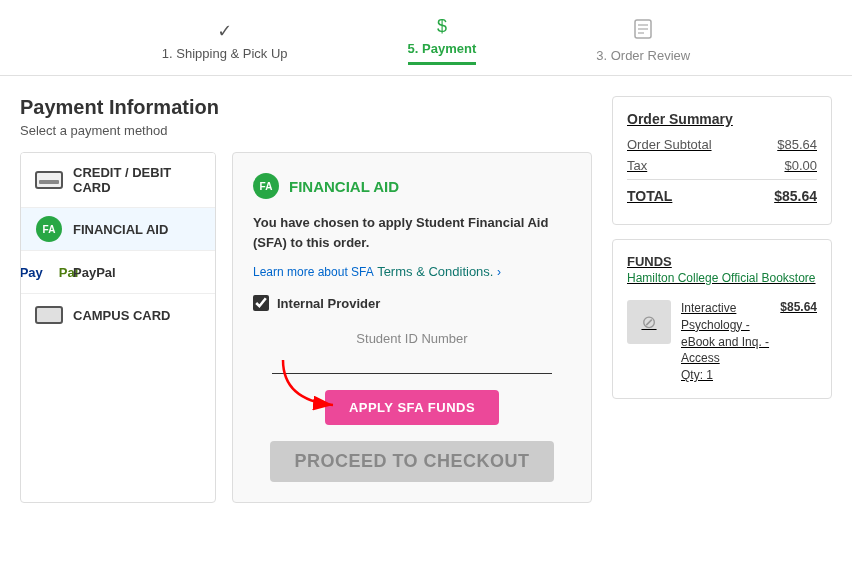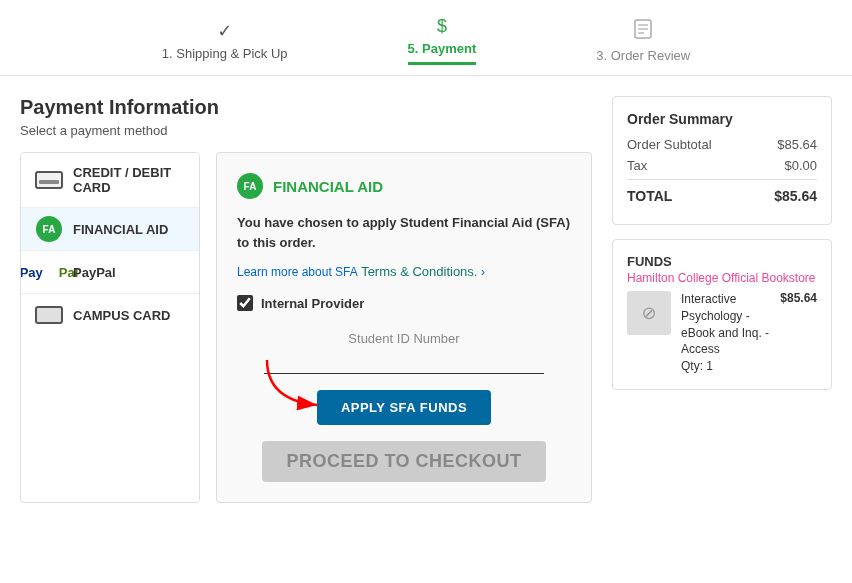--- a/index.html
+++ b/index.html
@@ -56,21 +56,21 @@
 
     
     .payment-methods {
       display: flex;
       flex-direction: column;
       gap: 0;
       border: 1px solid #ddd;
       border-radius: 4px;
       overflow: hidden;
       margin-bottom: 0;
-      width: 180px;
+      width: 196px;
       float: left;
       margin-right: 16px;
     }
     .payment-method-item {
       display: flex;
       align-items: center;
       gap: 10px;
       padding: 12px 14px;
       cursor: pointer;
       border-bottom: 1px solid #eee;
@@ -193,21 +193,21 @@
       border: none;
       border-bottom: 1px solid #333;
       padding: 4px 0;
       font-size: 13px;
       outline: none;
       background: transparent;
       display: block;
       margin: 0 auto 16px;
     }
     .apply-btn {
-      background: #0369a1;
+      background: #ec4899;
       color: #fff;
       border: none;
       padding: 10px 24px;
       font-size: 13px;
       font-weight: bold;
       border-radius: 4px;
       cursor: pointer;
       display: block;
       margin: 0 auto 16px;
       letter-spacing: 0.5px;
@@ -223,20 +223,21 @@
       cursor: not-allowed;
       display: block;
       margin: 0 auto;
       letter-spacing: 0.5px;
     }
 
     
     .right-panel {
       width: 220px;
       flex-shrink: 0;
+      text-decoration: underline;
     }
     .order-summary-box {
       border: 1px solid #ddd;
       border-radius: 4px;
       padding: 14px;
       background: #fff;
       margin-bottom: 14px;
     }
     .order-summary-title {
       font-size: 14px;
@@ -266,22 +267,22 @@
       background: #fff;
     }
     .pickup-title {
       font-size: 13px;
       font-weight: bold;
       color: #333;
       margin-bottom: 2px;
     }
     .pickup-store {
       font-size: 12px;
-      color: #ec4899;
-      margin-bottom: 6px;
+      color: #15803d;
+      margin-bottom: 15px;
     }
     .pickup-item {
       display: flex;
       gap: 10px;
       align-items: flex-start;
     }
     .item-thumb {
       width: 44px;
       height: 44px;
       background: #ddd;

